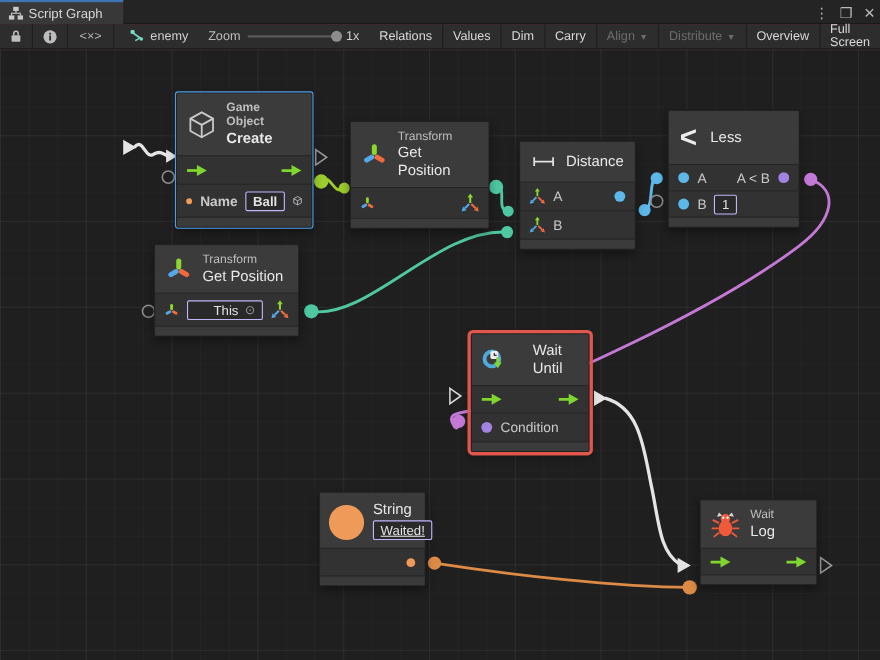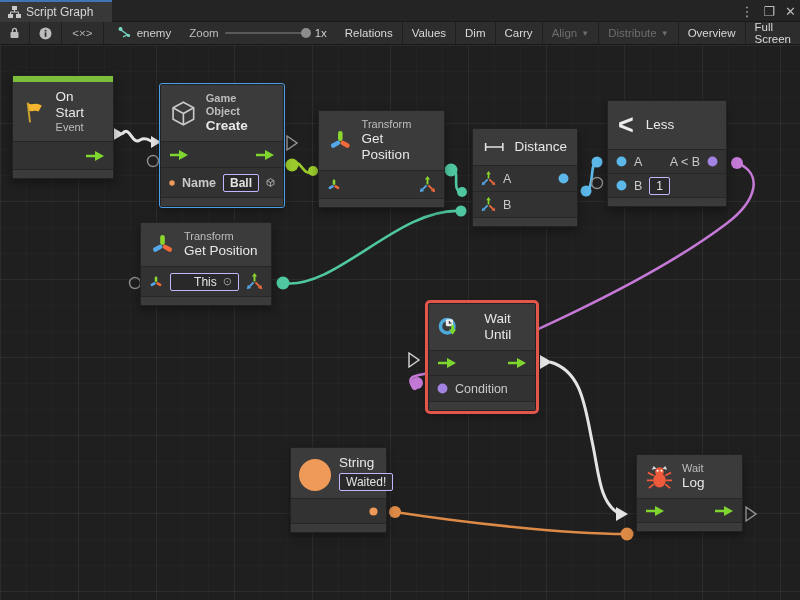--- a/index.html
+++ b/index.html
@@ -178,41 +178,20 @@
       <circle cx="627" cy="489" r="6.5" style="fill:var(--wire_string_orange)"></circle>
 
       <circle cx="153" cy="116" r="5.5" fill="none" stroke="#8e8e8e" stroke-width="1.4"></circle>
       <circle cx="135" cy="238" r="5.5" fill="none" stroke="#8e8e8e" stroke-width="1.4"></circle>
       <circle cx="597" cy="138" r="5.5" fill="none" stroke="#8e8e8e" stroke-width="1.4"></circle>
       <polygon points="287,91 297,98 287,105" fill="none" stroke="#9a9a9a" stroke-width="1.4"></polygon>
       <polygon points="746,462 756,469 746,476" fill="none" stroke="#9a9a9a" stroke-width="1.4"></polygon>
       <polygon points="409,308 419,315 409,322" fill="none" stroke="#d8d8d8" stroke-width="1.4"></polygon>
     </svg>
 
-    <div class="node" style="left:12px; top:30px; width:102px;">
-      <div class="topbar"></div>
-      <div class="hdr">
-        <svg width="26" height="26" viewBox="0 0 26 26">
-          <path d="M6 3 L8.5 24" stroke="#caa42e" stroke-width="2" fill="none"></path>
-          <path d="M6.5 3.5 C10 6.5 13 2.5 18.5 5 L21 6 L17.5 12.5 C13 10 10.5 13.5 7.5 11.5 Z" style="fill:var(--flag_yellow)"></path>
-        </svg>
-        <div>
-          <div class="t-big">On Start</div>
-          <div class="t-small">Event</div>
-        </div>
-      </div>
-      <div class="row" style="height:28px;">
-        <span class="spacer"></span>
-        <svg width="20" height="12" viewBox="0 0 20 12">
-          <path d="M1 6 H11" stroke-width="2.5" style="stroke:var(--flow_arrow_green)"></path>
-          <polygon points="10,1 19,6 10,11" style="fill:var(--flow_arrow_green)"></polygon>
-        </svg>
-      </div>
-      <div class="footer"></div>
-    </div>
 
     <div class="node selected" style="left:160px; top:39px; width:124px;font-weight:bold;">
       <div class="hdr">
         <svg width="27" height="27" viewBox="0 0 26 26">
           <path d="M13 2 L23 7.5 V18.5 L13 24 L3 18.5 V7.5 Z" fill="none" stroke="#c9c9c9" stroke-width="1.6"></path>
           <path d="M3 7.5 L13 13 L23 7.5 M13 13 V24" fill="none" stroke="#c9c9c9" stroke-width="1.6"></path>
         </svg>
         <div>
           <div class="t-small">Game Object</div>
           <div class="t-big">Create</div>
@@ -415,21 +394,21 @@
         <span>Condition</span>
       </div>
       <div class="footer"></div>
     </div>
 
     <div class="node" style="left:290px; top:402px; width:97px;">
       <div class="hdr" style="align-items:flex-end; gap:8px; padding:7px 8px;">
         <div style="width:32px;height:32px;border-radius:50%;background:var(--port_string_orange);flex:none;"></div>
         <div>
           <div class="t-big">String</div>
-          <span class="field" style="margin-top:2px;">Waited!</span>
+          <span class="field" style="margin-top:2px;text-decoration:underline;">Waited!</span>
         </div>
       </div>
       <div class="row" style="height:25px;">
         <span class="spacer"></span>
         <svg width="9" height="9" viewBox="0 0 10 10">
           <circle cx="5" cy="5" r="4.5" style="fill:var(--port_string_orange)"></circle>
         </svg>
       </div>
       <div class="footer"></div>
     </div>

